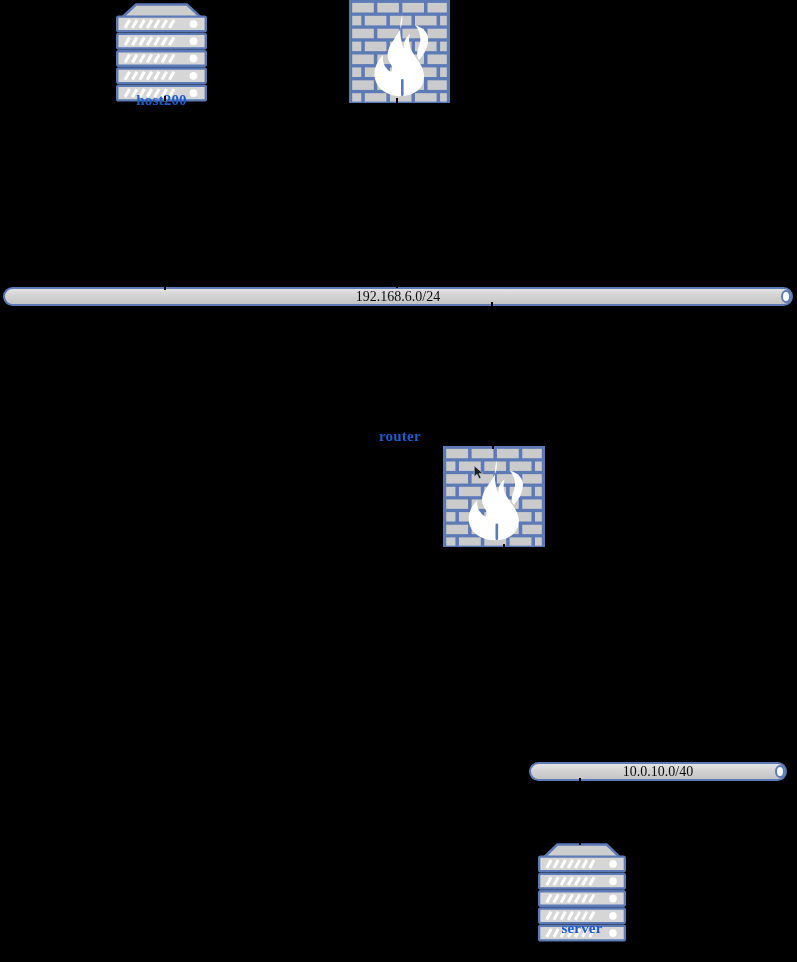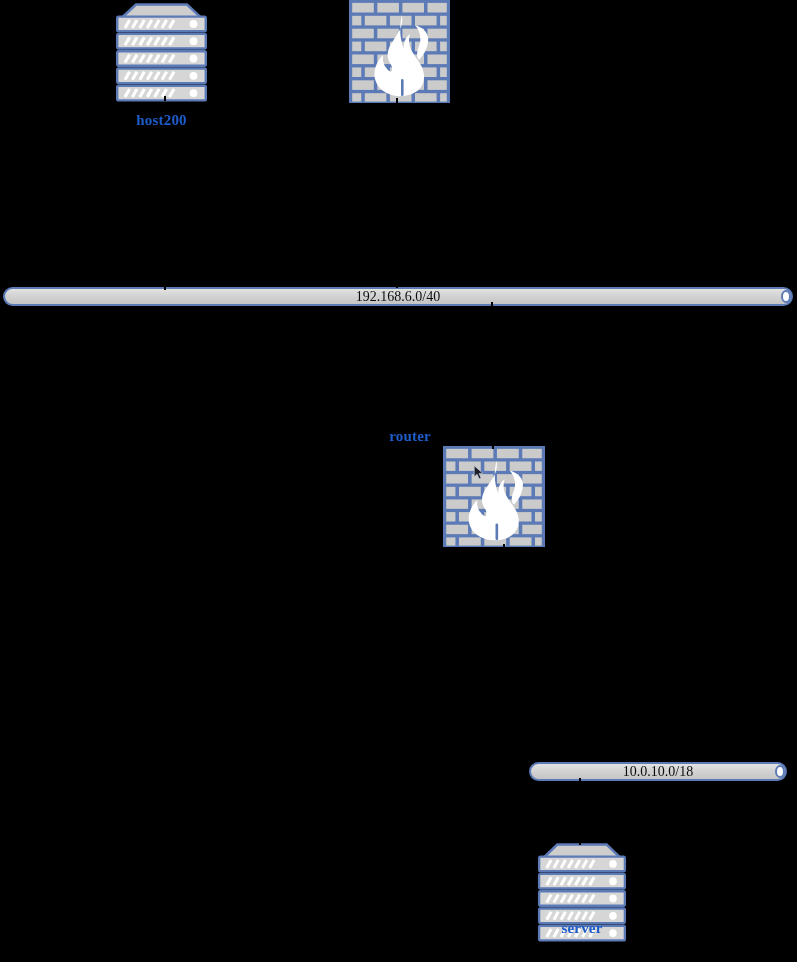--- a/index.html
+++ b/index.html
@@ -71,21 +71,21 @@
       <rect x="2.2" y="83.8" width="88.6" height="14.6" rx="1.5" fill="#d6d6d6" stroke="#5b7ab6" stroke-width="2.4"></rect>
       <line x1="10" y1="95.1" x2="14.6" y2="87.1" stroke="#ffffff" stroke-width="3.1"></line>
       <line x1="17.4" y1="95.1" x2="22" y2="87.1" stroke="#ffffff" stroke-width="3.1"></line>
       <line x1="24.8" y1="95.1" x2="29.4" y2="87.1" stroke="#ffffff" stroke-width="3.1"></line>
       <line x1="32.2" y1="95.1" x2="36.800000000000004" y2="87.1" stroke="#ffffff" stroke-width="3.1"></line>
       <line x1="39.6" y1="95.1" x2="44.2" y2="87.1" stroke="#ffffff" stroke-width="3.1"></line>
       <line x1="47" y1="95.1" x2="51.6" y2="87.1" stroke="#ffffff" stroke-width="3.1"></line>
       <line x1="54.400000000000006" y1="95.1" x2="59.00000000000001" y2="87.1" stroke="#ffffff" stroke-width="3.1"></line>
       <circle cx="78.5" cy="91.1" r="3.9" fill="#ffffff"></circle>
     </svg>
-  <div class="abs node-label" style="left:115px;top:112px;width:93px">host200</div>
+  <div class="abs node-label" style="left:115px;top:92px;width:93px">host200</div>
 
   <svg class="abs firewall-svg" style="left:349px;top:0" width="101" height="103" viewBox="0 0 101 103" preserveAspectRatio="none">
       <rect x="0" y="0" width="101" height="103" fill="#5b7ab6"></rect>
       <rect x="3.2" y="2.9" width="21.6" height="9.6" fill="#cbcbcb"></rect>
       <rect x="28.3" y="2.9" width="21.600000000000005" height="9.6" fill="#cbcbcb"></rect>
       <rect x="53.400000000000006" y="2.9" width="21.599999999999994" height="9.6" fill="#cbcbcb"></rect>
       <rect x="78.5" y="2.9" width="19.299999999999997" height="9.6" fill="#cbcbcb"></rect>
       <rect x="3.2" y="15.8" width="9.099999999999998" height="9.6" fill="#cbcbcb"></rect>
       <rect x="15.799999999999997" y="15.8" width="21.6" height="9.6" fill="#cbcbcb"></rect>
       <rect x="40.9" y="15.8" width="21.6" height="9.6" fill="#cbcbcb"></rect>
@@ -117,25 +117,25 @@
       <rect x="15.799999999999997" y="93.2" width="21.6" height="8.399999999999991" fill="#cbcbcb"></rect>
       <rect x="40.9" y="93.2" width="21.6" height="8.399999999999991" fill="#cbcbcb"></rect>
       <rect x="66" y="93.2" width="21.599999999999994" height="8.399999999999991" fill="#cbcbcb"></rect>
       <rect x="91.1" y="93.2" width="6.700000000000003" height="8.399999999999991" fill="#cbcbcb"></rect>
       <path fill="#ffffff" d="M53 15 C55 26 49 33 44 41 C38 49 37 57 41 63 C43 66 44 69 42 72 C36 69 33 62 34 55 C27 62 23 73 27 82 C31 92 43 97 54 96 C67 95 76 87 75 75 C74 65 68 60 64 53 C60 47 59 41 61 34 C56 38 54 43 55 49 C51 40 50 27 53 15 Z"></path>
       <path fill="#ffffff" d="M66 25 C71 31 73 39 70 46 C68 51 67 56 70 60 C76 54 80 45 79 37 C78 31 72 27 66 25 Z"></path>
       <rect x="52" y="79" width="2.6" height="17" rx="1.3" fill="#5b7ab6"></rect>
     </svg>
 
   <div class="abs bus" style="left:3px;top:287px;width:790px;height:19px">
-    <span class="bus-label">192.168.6.0/40</span>
+    <span class="bus-label">192.168.6.0/24</span>
     <span class="bus-cap"></span>
   </div>
 
-  <div class="abs node-label" style="left:379px;top:428px;width:62px;text-align:center">router</div>
+  <div class="abs node-label" style="left:379px;top:428px;width:62px;text-align:left">router</div>
   <svg class="abs firewall-svg" style="left:443px;top:446px" width="102" height="101" viewBox="0 0 101 103" preserveAspectRatio="none">
       <rect x="0" y="0" width="101" height="103" fill="#5b7ab6"></rect>
       <rect x="3.2" y="2.9" width="21.6" height="9.6" fill="#cbcbcb"></rect>
       <rect x="28.3" y="2.9" width="21.600000000000005" height="9.6" fill="#cbcbcb"></rect>
       <rect x="53.400000000000006" y="2.9" width="21.599999999999994" height="9.6" fill="#cbcbcb"></rect>
       <rect x="78.5" y="2.9" width="19.299999999999997" height="9.6" fill="#cbcbcb"></rect>
       <rect x="3.2" y="15.8" width="9.099999999999998" height="9.6" fill="#cbcbcb"></rect>
       <rect x="15.799999999999997" y="15.8" width="21.6" height="9.6" fill="#cbcbcb"></rect>
       <rect x="40.9" y="15.8" width="21.6" height="9.6" fill="#cbcbcb"></rect>
       <rect x="66" y="15.8" width="21.599999999999994" height="9.6" fill="#cbcbcb"></rect>
@@ -166,21 +166,21 @@
       <rect x="15.799999999999997" y="93.2" width="21.6" height="8.399999999999991" fill="#cbcbcb"></rect>
       <rect x="40.9" y="93.2" width="21.6" height="8.399999999999991" fill="#cbcbcb"></rect>
       <rect x="66" y="93.2" width="21.599999999999994" height="8.399999999999991" fill="#cbcbcb"></rect>
       <rect x="91.1" y="93.2" width="6.700000000000003" height="8.399999999999991" fill="#cbcbcb"></rect>
       <path fill="#ffffff" d="M53 15 C55 26 49 33 44 41 C38 49 37 57 41 63 C43 66 44 69 42 72 C36 69 33 62 34 55 C27 62 23 73 27 82 C31 92 43 97 54 96 C67 95 76 87 75 75 C74 65 68 60 64 53 C60 47 59 41 61 34 C56 38 54 43 55 49 C51 40 50 27 53 15 Z"></path>
       <path fill="#ffffff" d="M66 25 C71 31 73 39 70 46 C68 51 67 56 70 60 C76 54 80 45 79 37 C78 31 72 27 66 25 Z"></path>
       <rect x="52" y="79" width="2.6" height="17" rx="1.3" fill="#5b7ab6"></rect>
     </svg>
 
   <div class="abs bus" style="left:529px;top:762px;width:258px;height:19px">
-    <span class="bus-label">10.0.10.0/18</span>
+    <span class="bus-label">10.0.10.0/40</span>
     <span class="bus-cap"></span>
   </div>
 
   <svg class="abs server-svg" style="left:537px;top:842px" width="90" height="100" viewBox="0 0 93 100" preserveAspectRatio="none">
       <polygon points="7,15.5 21,2.5 72,2.5 86,15.5" fill="#cdcdcd" stroke="#5b7ab6" stroke-width="2.4"></polygon>
       <rect x="2.2" y="14.6" width="88.6" height="14.6" rx="1.5" fill="#d6d6d6" stroke="#5b7ab6" stroke-width="2.4"></rect>
       <line x1="10" y1="25.9" x2="14.6" y2="17.9" stroke="#ffffff" stroke-width="3.1"></line>
       <line x1="17.4" y1="25.9" x2="22" y2="17.9" stroke="#ffffff" stroke-width="3.1"></line>
       <line x1="24.8" y1="25.9" x2="29.4" y2="17.9" stroke="#ffffff" stroke-width="3.1"></line>
       <line x1="32.2" y1="25.9" x2="36.800000000000004" y2="17.9" stroke="#ffffff" stroke-width="3.1"></line>

